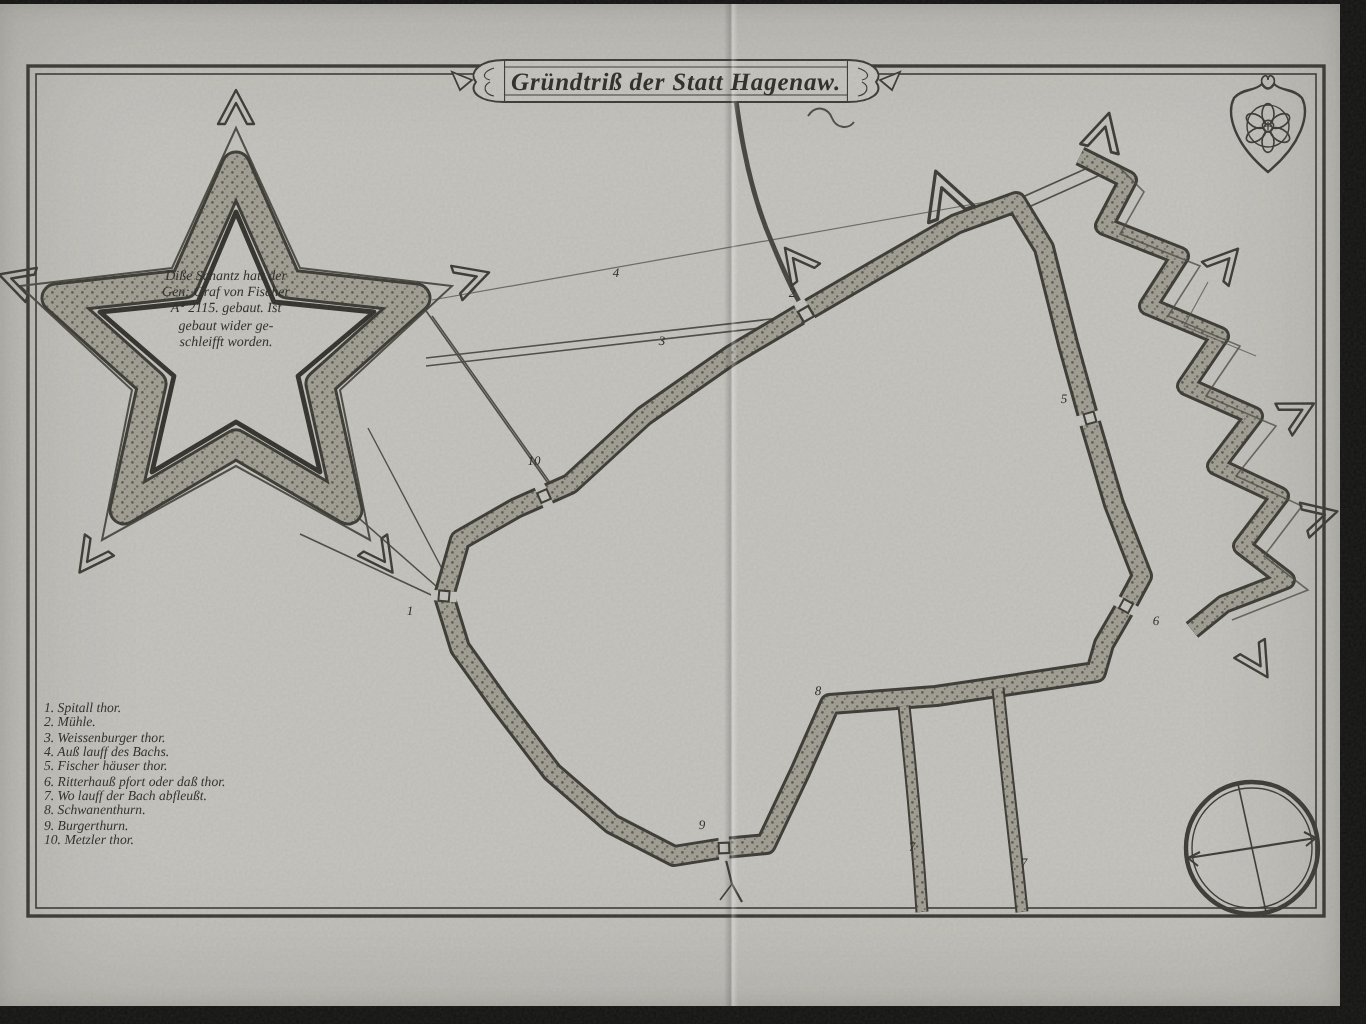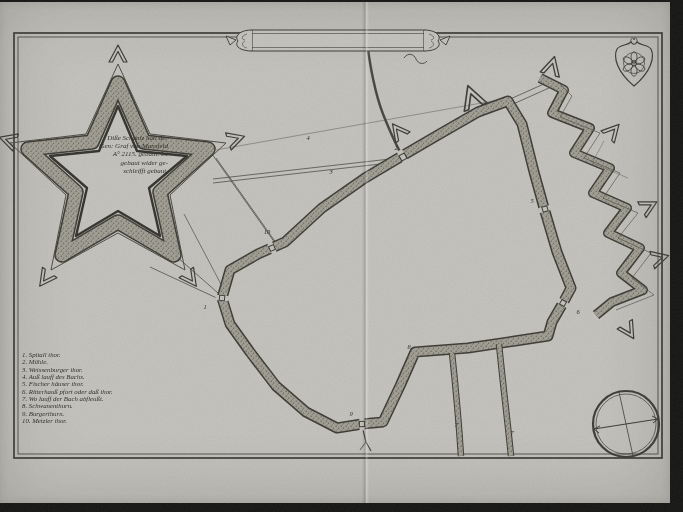--- a/index.html
+++ b/index.html
@@ -6,21 +6,21 @@
   #stage{position:relative;width:683px;height:512px;background:#131312;overflow:hidden;
          font-family:"Liberation Serif",serif;}
   #paper{position:absolute;left:0px;top:2px;right:13px;bottom:9px;background:#c6c5c0;
          box-shadow:inset 0 0 70px rgba(40,38,32,.20), inset 0 0 10px rgba(40,38,32,.12);}
   #fold{position:absolute;left:362px;top:2px;width:7px;bottom:9px;pointer-events:none;
         background:linear-gradient(90deg,rgba(0,0,0,0),rgba(55,52,46,.22) 45%,rgba(255,255,255,.28) 62%,rgba(0,0,0,0));}
   svg.map{position:absolute;left:0;top:0;width:683px;height:512px;}
   .txt{position:absolute;color:#33322c;}
   #banner-text{left:252px;top:32px;width:172px;height:18px;display:flex;align-items:center;justify-content:center;
         font-weight:bold;font-style:italic;font-size:12.5px;letter-spacing:.4px;white-space:nowrap;}
-  #fort-note{left:58px;top:134px;width:110px;text-align:right;font-style:italic;font-size:7px;line-height:8.2px;}
+  #fort-note{left:58px;top:134px;width:110px;text-align:center;font-style:italic;font-size:7px;line-height:8.2px;}
   #legend{left:22px;top:351px;width:97px;font-style:italic;font-size:6.8px;line-height:7.35px;}
   .legend-line{padding-left:6px;text-indent:-6px;}
   #markers{position:absolute;left:0;top:0;width:683px;height:512px;pointer-events:none;}
   .marker{position:absolute;transform:translate(-50%,-50%);font-style:italic;font-size:6.5px;color:#2f2e29;
           font-family:"Liberation Serif",serif;}
 </style>
 </head>
 <body>
 
 <div id="stage">
@@ -166,27 +166,28 @@
       <path d="M-32,5 L32,-5" stroke="#3b3a34" stroke-width="1.1"></path>
       <path d="M-32,5 L-26,2 M-32,5 L-27,9 M32,-5 L26,-8 M32,-5 L27,-1" stroke="#3b3a34" stroke-width="1" fill="none"></path>
       <path d="M-7,-32 L7,32" stroke="#3b3a34" stroke-width="0.8"></path>
     </g>
 
     <rect x="0" y="0" width="683" height="512" filter="url(#grain)" opacity="0.5"></rect>
   </svg>
 
   <div id="fold"></div>
 
+  <div id="banner-text" class="txt">Gründtriß der Statt Hagenaw.</div>
 
   <div id="fort-note" class="txt">
       <div class="note-line">Diße Schantz hatt der</div>
-      <div class="note-line">Gen: Graf von Mansfeld</div>
+      <div class="note-line">Gen: Graf von Fischer</div>
       <div class="note-line">A° 2115. gebaut. Ist</div>
       <div class="note-line">gebaut wider ge-</div>
-      <div class="note-line">schleifft gebaut.</div>
+      <div class="note-line">schleifft worden.</div>
     </div>
 
   <div id="legend" class="txt">
       <div class="legend-line">1. Spitall thor.</div>
       <div class="legend-line">2. Mühle.</div>
       <div class="legend-line">3. Weissenburger thor.</div>
       <div class="legend-line">4. Auß lauff des Bachs.</div>
       <div class="legend-line">5. Fischer häuser thor.</div>
       <div class="legend-line">6. Ritterhauß pfort oder daß thor.</div>
       <div class="legend-line">7. Wo lauff der Bach abfleußt.</div>

